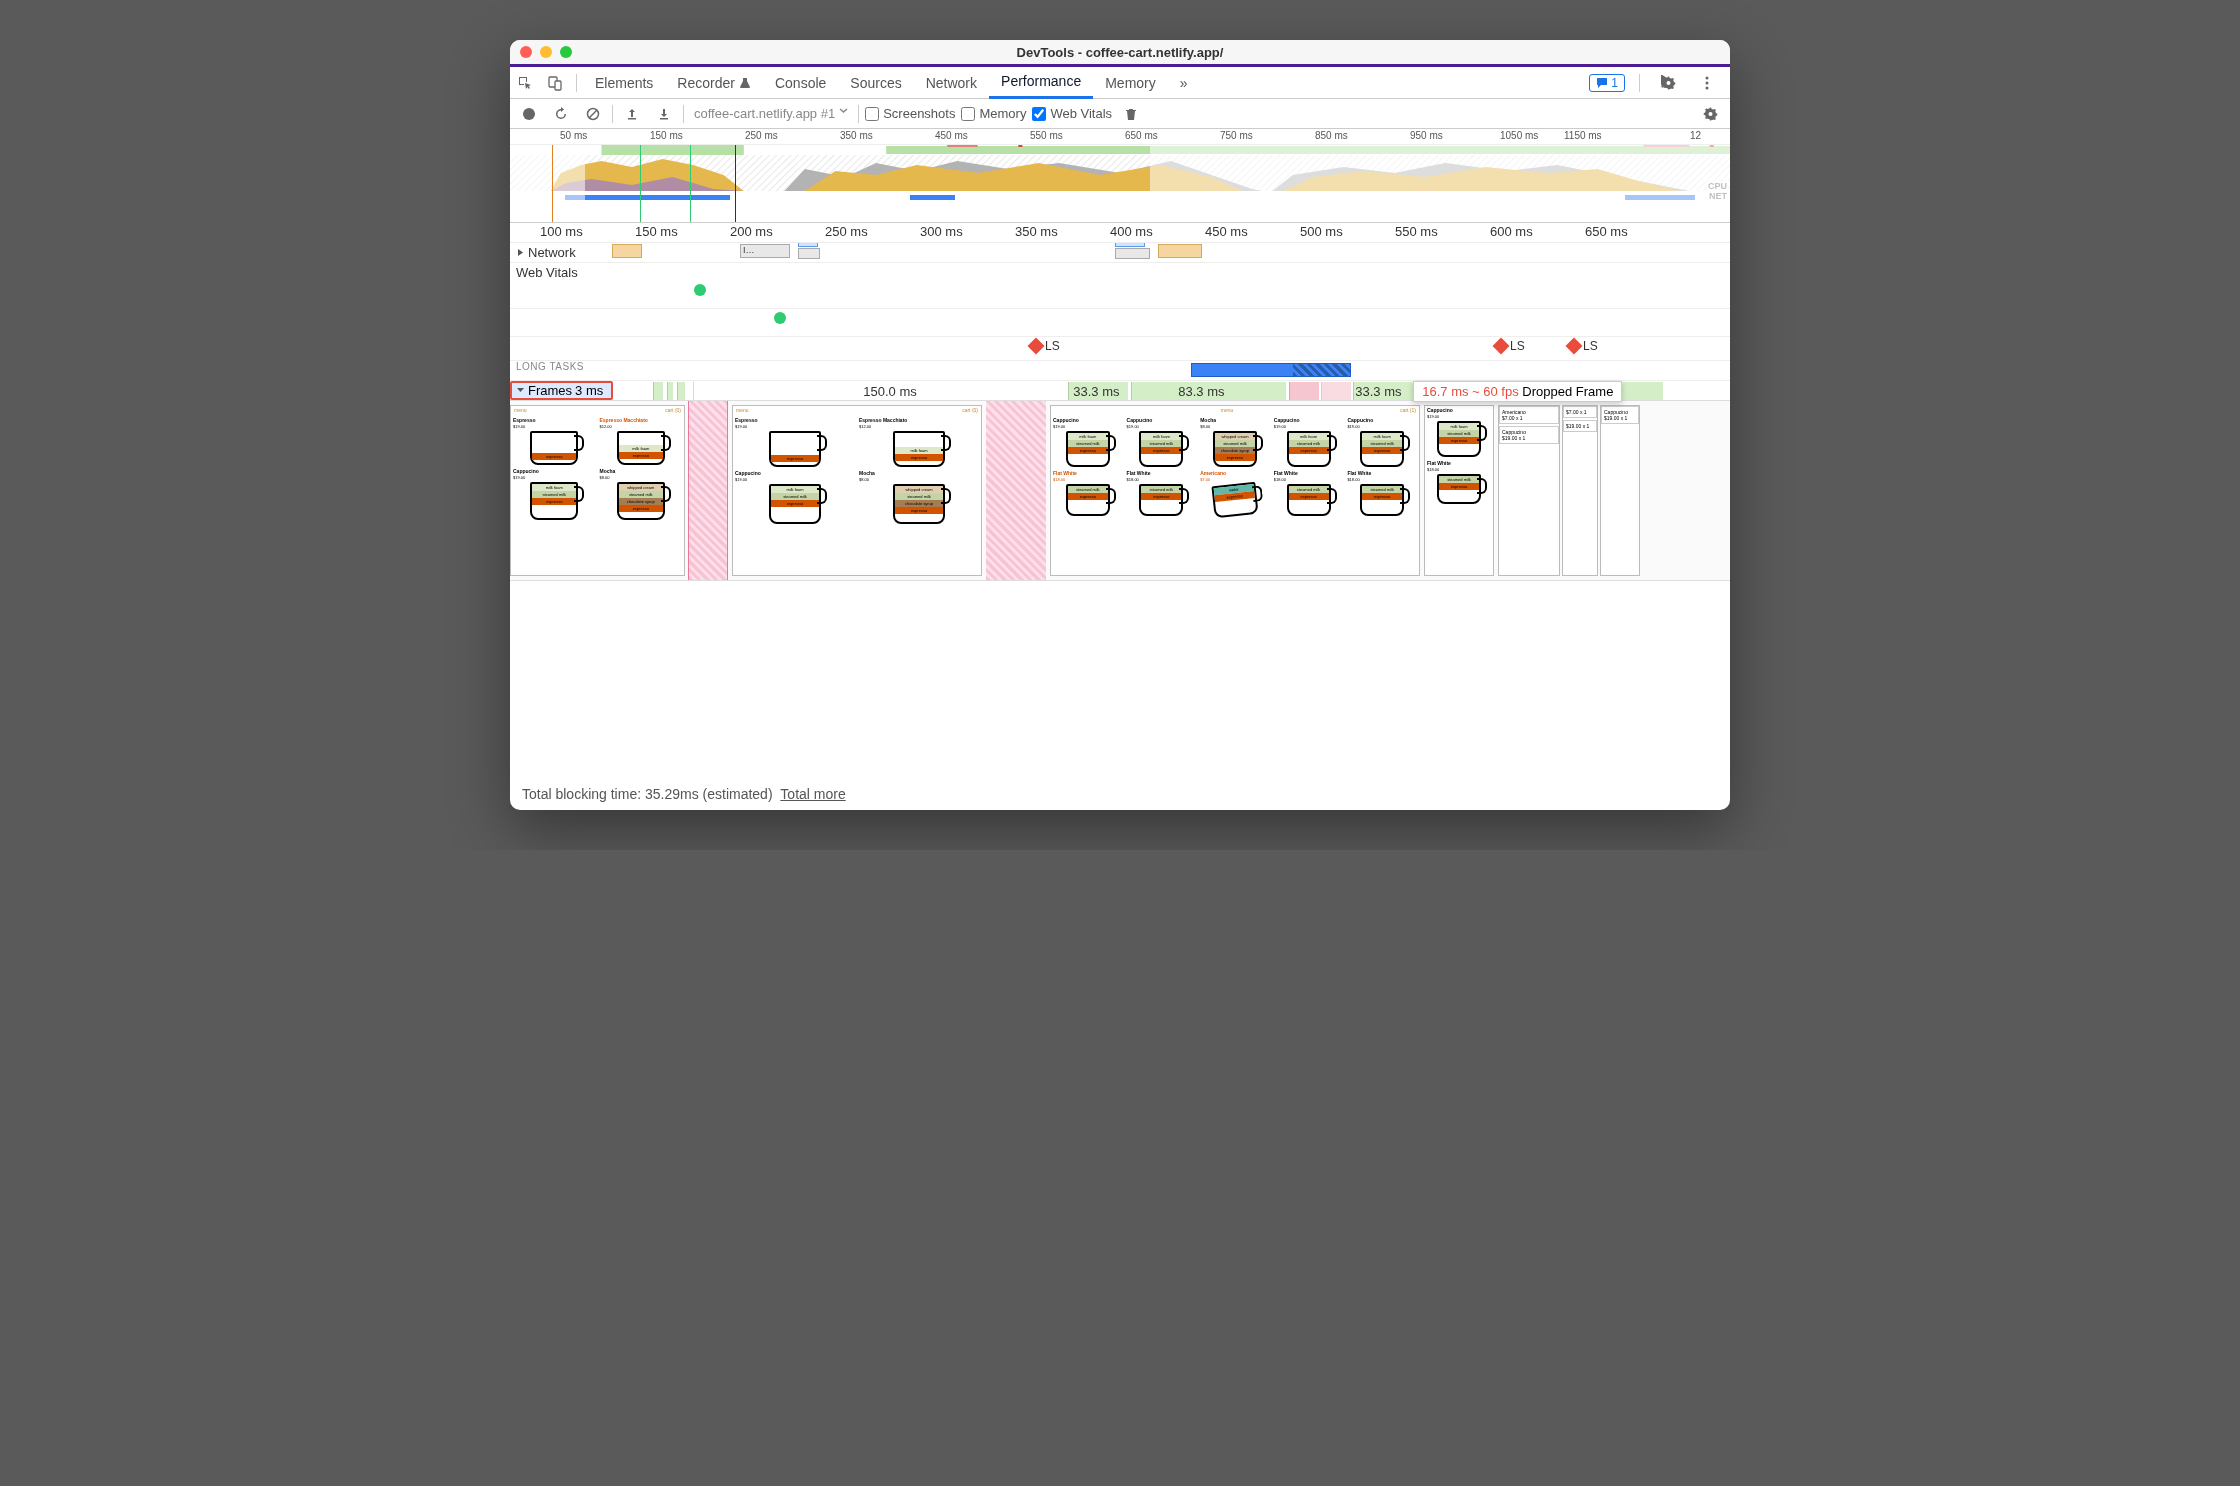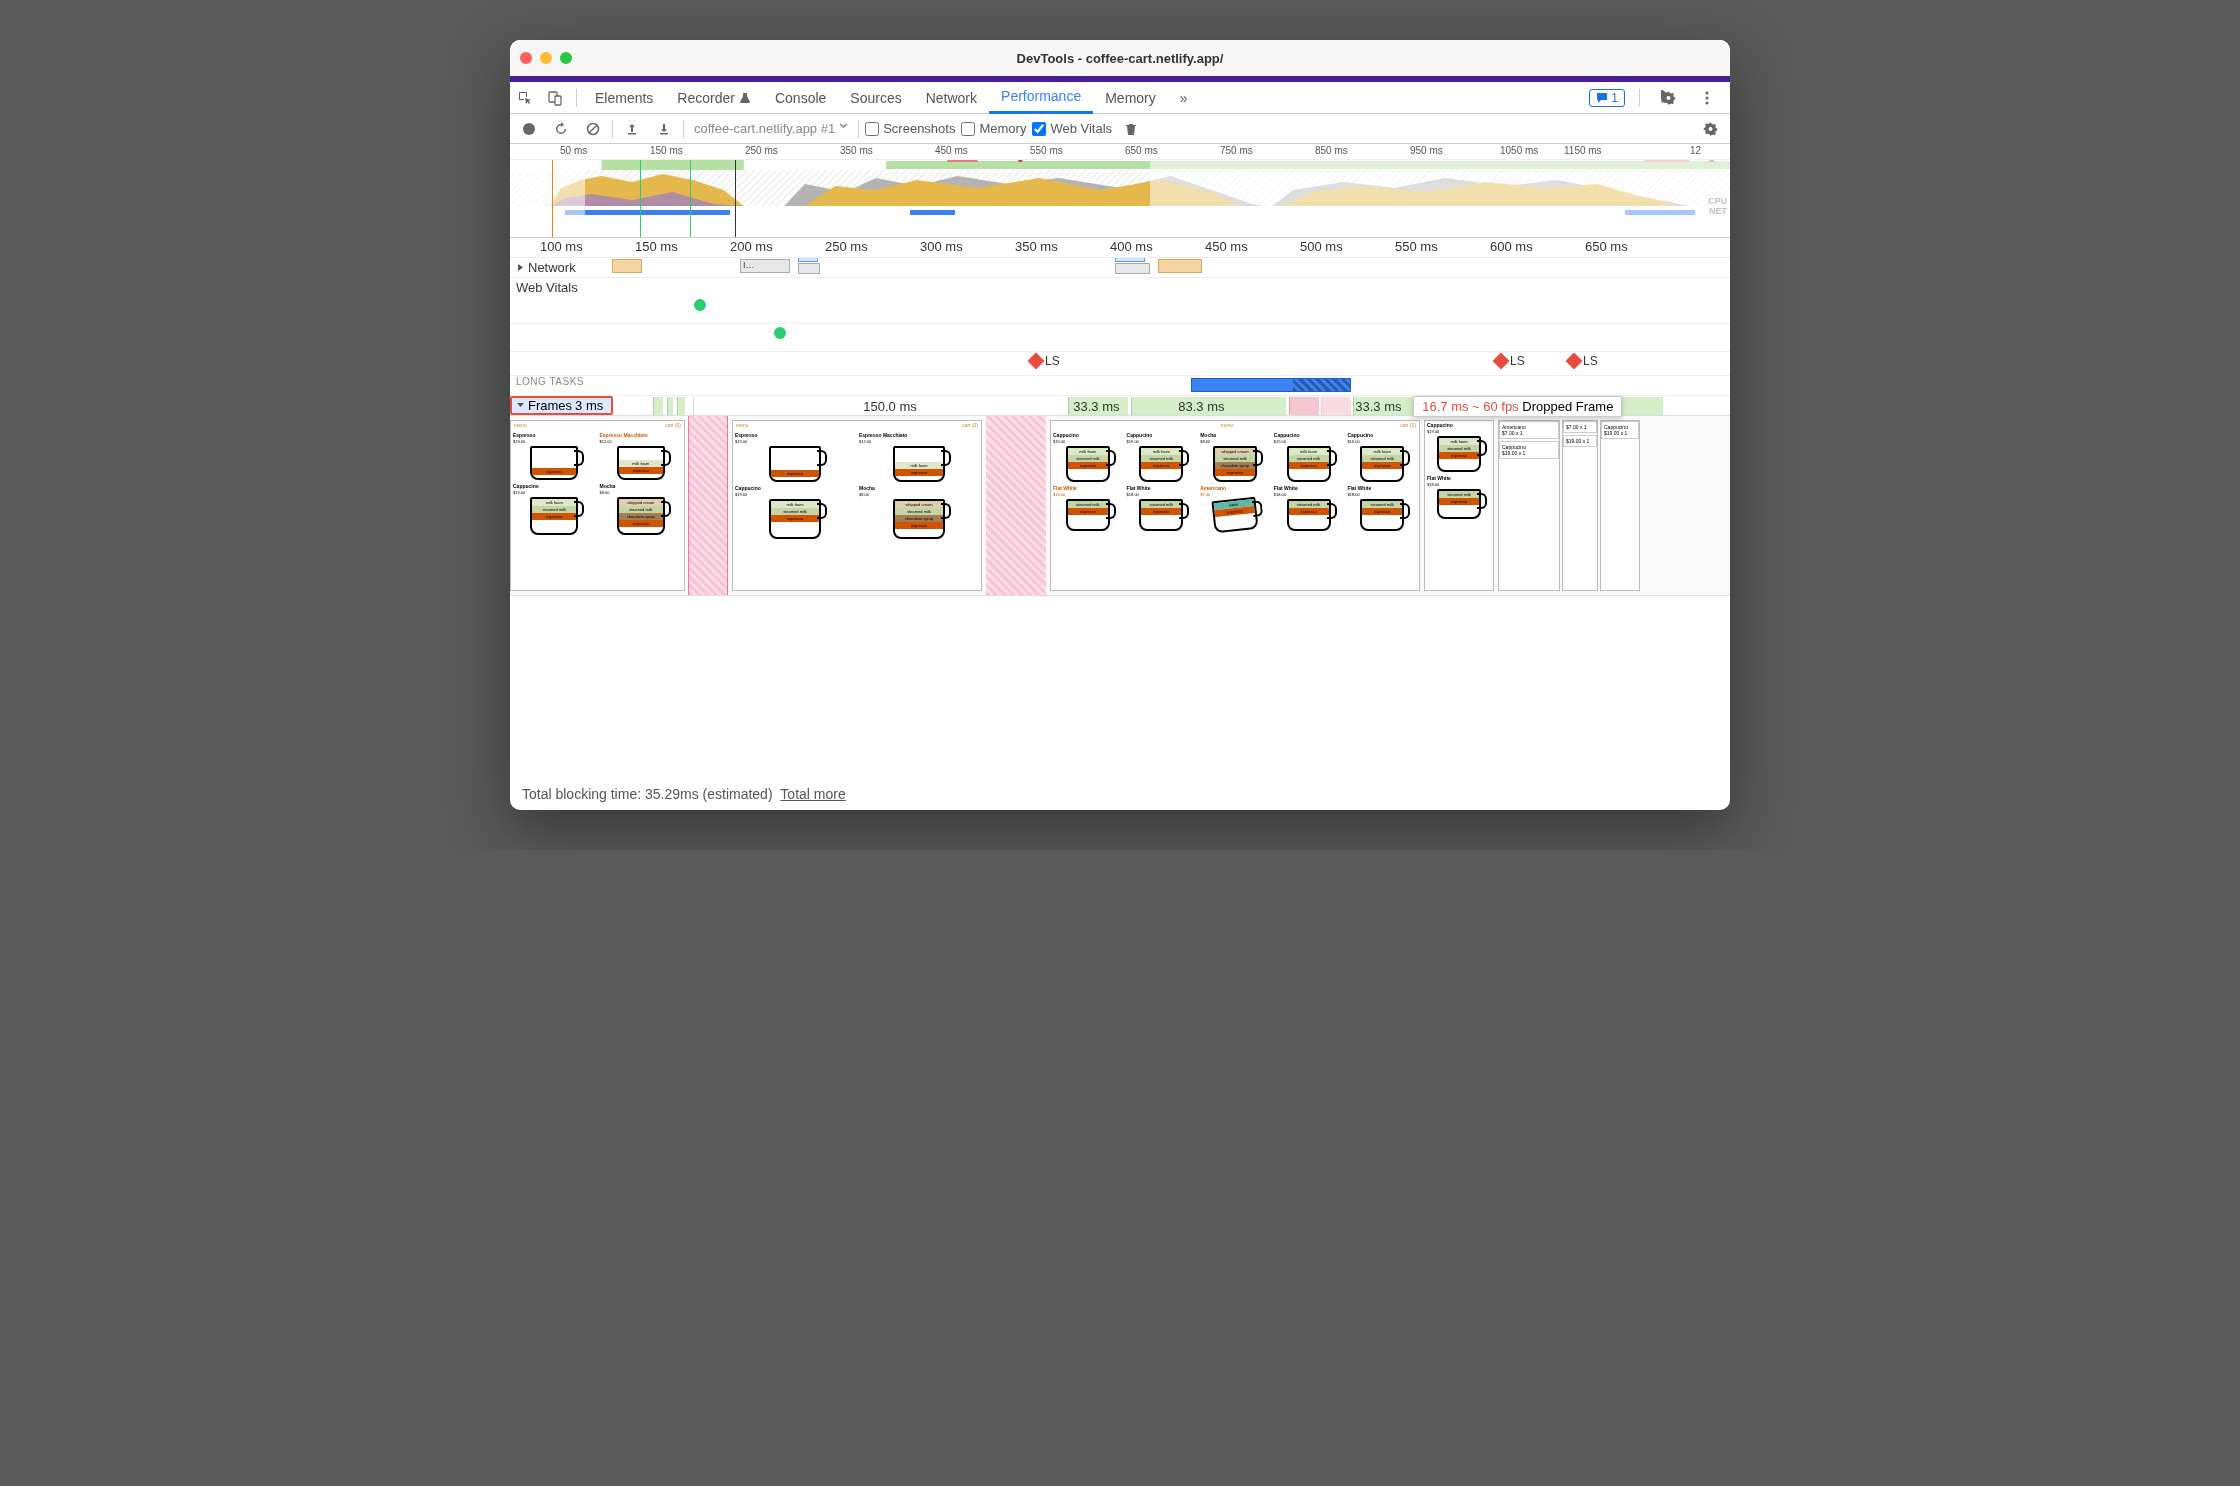--- a/index.html
+++ b/index.html
@@ -1,29 +1,29 @@
 <!DOCTYPE html>
 <html><head>
 <meta charset="utf-8">
 <style>
   * { box-sizing: border-box; margin: 0; padding: 0; }
   body { font-family: -apple-system, BlinkMacSystemFont, "Segoe UI", Helvetica, Arial, sans-serif; background: #5a5a5a; padding: 40px; }
   .window { width: 1220px; height: 770px; background: #fff; border-radius: 10px; box-shadow: 0 20px 60px rgba(0,0,0,.4); overflow: hidden; display: flex; flex-direction: column; margin: 0 auto; }
 
-  .titlebar { height: 42px; background: #f6f6f6; border-bottom: 6px solid #4c1d95; display: flex; align-items: center; padding: 0 10px; position: relative; }
+  .titlebar { height: 27px; background: #f6f6f6; border-bottom: 3px solid #4c1d95; display: flex; align-items: center; padding: 0 10px; position: relative; }
   .traffic { display: flex; gap: 8px; }
   .dot { width: 12px; height: 12px; border-radius: 50%; }
   .dot.red { background: #ff5f57; } .dot.yellow { background: #febc2e; } .dot.green { background: #28c840; }
   .title { position: absolute; left: 0; right: 0; text-align: center; font-size: 13px; font-weight: 600; color: #333; }
 
   .tabbar { height: 32px; display: flex; align-items: center; border-bottom: 1px solid #ccc; font-size: 14px; color: #555; }
   .tabbar .iconbtn { width: 30px; height: 32px; display: flex; align-items: center; justify-content: center; cursor: pointer; }
   .tabbar .divider { width: 1px; height: 18px; background: #ccc; margin: 0 6px; }
   .tabbar .panel { padding: 0 12px; height: 32px; display: flex; align-items: center; cursor: pointer; gap: 4px; }
-  .tabbar .panel.active { color: #3b82f6; border-bottom: 3px solid #1a73e8; font-weight: 500; }
+  .tabbar .panel.active { color: #0f172a; border-bottom: 3px solid #1a73e8; font-weight: 500; }
   .tabbar .right { margin-left: auto; display: flex; align-items: center; gap: 8px; padding-right: 8px; }
   .issues-badge { border: 1px solid #1a73e8; border-radius: 3px; padding: 1px 6px; color: #1a73e8; font-size: 12px; display: flex; align-items: center; gap: 3px; }
 
   .toolbar { height: 30px; display: flex; align-items: center; border-bottom: 1px solid #ccc; font-size: 13px; color: #555; padding: 0 6px; gap: 6px; }
   .toolbar .tbtn { width: 26px; height: 26px; display: flex; align-items: center; justify-content: center; cursor: pointer; }
   .toolbar .vdiv { width: 1px; height: 18px; background: #ccc; }
   .record-select { color: #888; padding: 0 4px; display: flex; gap: 4px; cursor: pointer; }
   .chk { display: flex; align-items: center; gap: 4px; cursor: pointer; }
   .chk input { width: 14px; height: 14px; }
 

